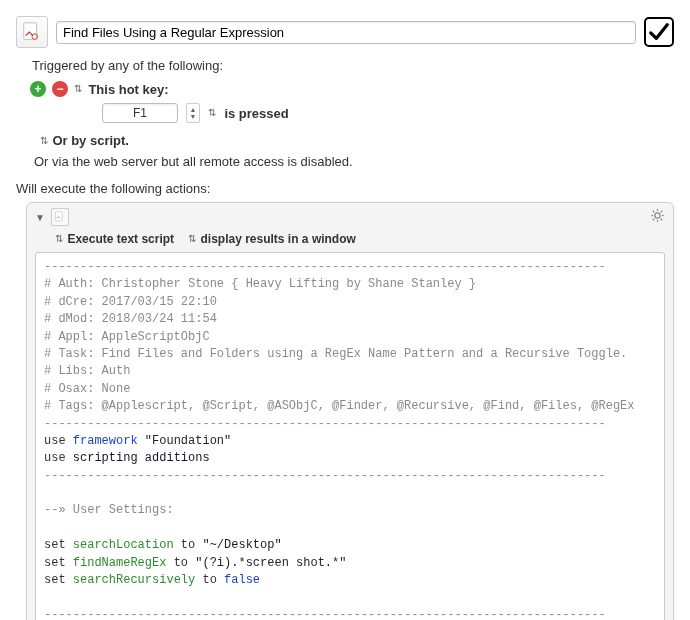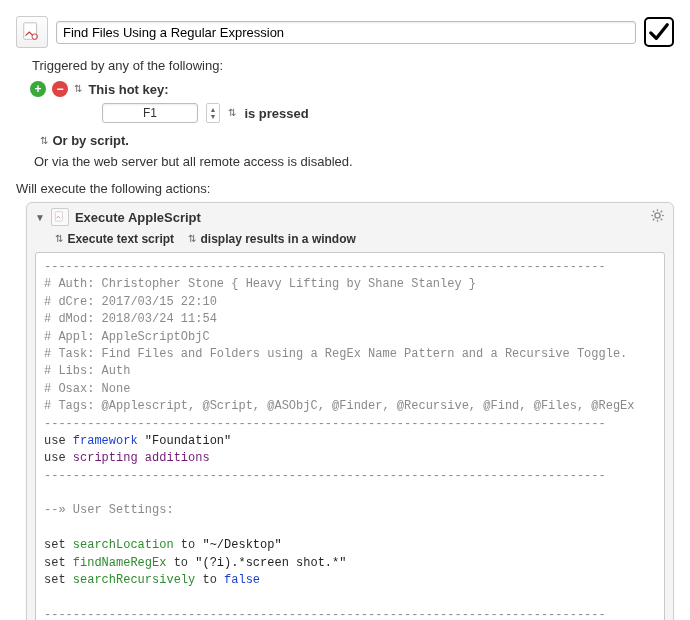--- a/index.html
+++ b/index.html
@@ -59,21 +59,21 @@
   .plus-btn { background: #3aa83a; }
   .minus-btn { background: #d44; }
   .updown { font-size: 10px; color: #666; cursor: pointer; line-height: 1; }
   .bold { font-weight: 600; }
 
   .hotkey-row {
     display: flex; align-items: center; gap: 8px;
     margin-left: 86px; margin-top: 4px; margin-bottom: 10px;
   }
   .hotkey-field {
-    width: 96px; height: 20px;
+    width: 76px; height: 20px;
     border: 1px solid #bdbdbd; border-radius: 3px;
     background: #fff; text-align: center;
     font-size: 12px; padding-top: 2px;
     box-shadow: inset 0 1px 2px rgba(0,0,0,0.08);
   }
   .small-updown-box {
     width: 14px; height: 20px;
     display: flex; flex-direction: column; align-items: center; justify-content: center;
     font-size: 7px; color: #666; border: 1px solid #ccc; border-radius: 2px;
     background: #fff; cursor: pointer;
@@ -123,21 +123,21 @@
     border-radius: 3px;
     padding: 6px 8px 8px 8px;
     font-family: Menlo, "Courier New", monospace;
     font-size: 12px;
     line-height: 1.45;
     overflow-x: hidden;
     white-space: pre;
   }
   .c-gray { color: #8a8a8a; }
   .c-blue { color: #1a3fd1; }
-  .c-blue-lt { color: #701a75; text-align: center; }
+  .c-blue-lt { color: #0f172a; text-align: center; }
   .c-green { color: #2e8b2e; }
   .c-str { color: #222; }
   .c-kw { font-weight: normal; }
   .c-ital { }
 </style>
 </head>
 <body>
 
 <div class="header-row">
   <div class="macro-icon">
@@ -182,21 +182,20 @@
 
 <div class="action-card">
   <div class="action-header">
     <span class="disclose">▼</span>
     <span class="action-icon">
       <svg width="14" height="14" viewBox="0 0 24 24">
           <rect x="4" y="3" width="12" height="16" rx="1" fill="#fff" stroke="#bbb"></rect>
           <path d="M6 14 L9 11 L12 14" stroke="#c33" fill="none"></path>
         </svg>
     </span>
-    <span class="bold">Execute AppleScript</span>
     <span class="gear">
       <svg width="15" height="15" viewBox="0 0 24 24">
         <circle cx="12" cy="12" r="4.2" fill="none" stroke="#888" stroke-width="2"></circle>
         <g stroke="#888" stroke-width="2">
           <line x1="12" y1="2" x2="12" y2="5"></line>
             <line x1="12" y1="19" x2="12" y2="22"></line>
           <line x1="2" y1="12" x2="5" y2="12"></line>
             <line x1="19" y1="12" x2="22" y2="12"></line>
           <line x1="4.5" y1="4.5" x2="6.8" y2="6.8"></line>
             <line x1="17.2" y1="17.2" x2="19.5" y2="19.5"></line>

